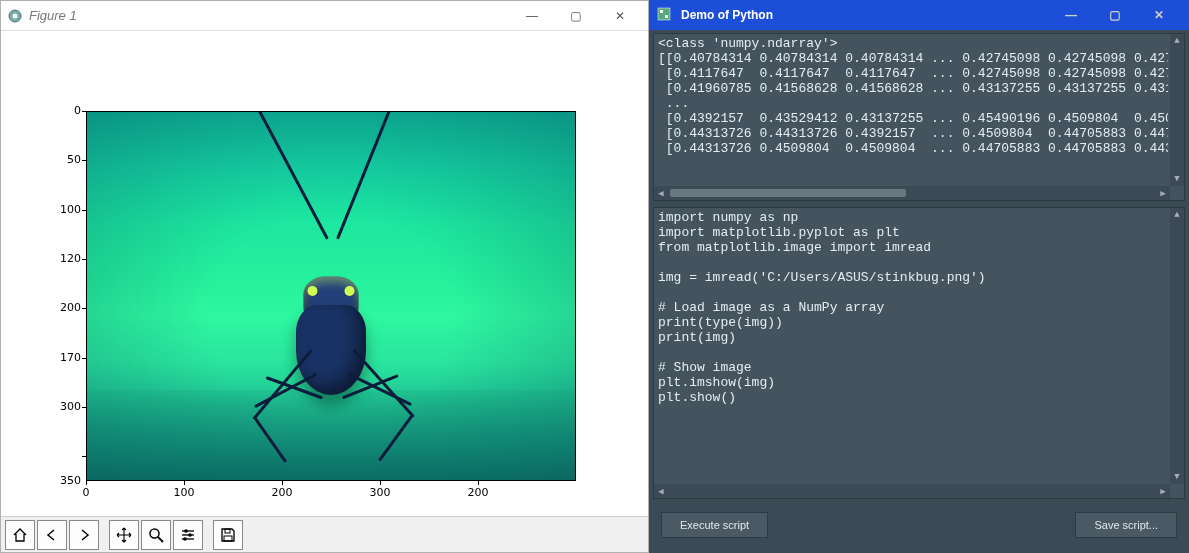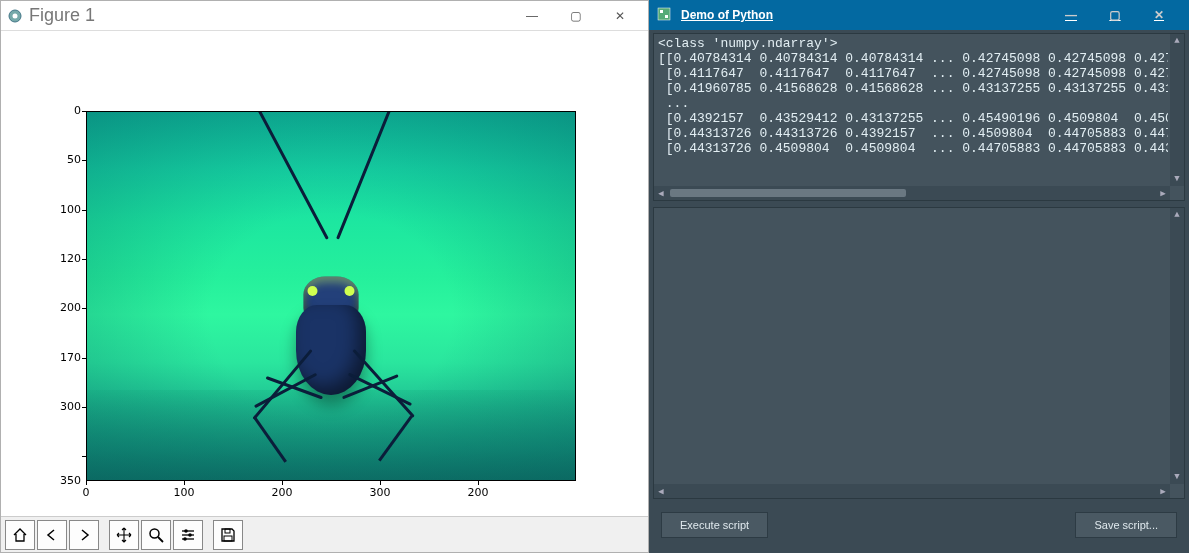--- a/index.html
+++ b/index.html
@@ -26,21 +26,21 @@
     background: #fff;
     display: flex;
     align-items: center;
     padding: 0 6px;
     border-bottom: 1px solid #ddd;
   }
   .fig-icon {
     width: 16px; height: 16px; margin-right: 6px;
     display: flex; align-items: center; justify-content: center;
   }
-  .fig-title { flex: 1; color: #777; font-size: 18px; }
+  .fig-title { flex: 1; color: #777; font-size: 13px; font-style: italic; }
   .win-btns { display: flex; gap: 0; }
   .win-btn { width: 44px; height: 28px; display:flex; align-items:center; justify-content:center; color:#555; cursor:pointer;}
 
   .figure-canvas {
     flex: 1;
     background: #fff;
     position: relative;
   }
   .plot-area {
     position: absolute;
@@ -131,29 +131,28 @@
     height: 553px;
     background: #3b4a54;
     display:flex;
     flex-direction:column;
     color:#d4e0e6;
     font-family: Consolas, "Courier New", monospace;
     font-size: 13px;
   }
   .ide-titlebar {
     height: 30px;
-    background: #0369a1;
+    background: #1d4ed8;
     display:flex;
     align-items:center;
     padding: 0 8px;
     color:#fff;
     font-family: "Segoe UI", sans-serif;
     font-weight: 600;
     font-size: 12px;
-    text-decoration: underline;
   }
   .ide-titlebar .title-icon { width:16px; height:16px; margin-right:8px; display:flex; }
   .ide-titlebar .spacer{flex:1;}
   .ide-winbtn { width:44px; height:28px; display:flex; align-items:center; justify-content:center; color:#ccc; cursor:pointer;}
 
   .output-pane, .code-pane {
     position: relative;
     background: #44535d;
     margin: 3px 4px;
     border: 1px solid #2b3941;
@@ -352,20 +351,33 @@
     </div>
     <div class="scroll-h">
       <span class="scroll-arrow">◀</span>
       <div class="scroll-thumb-h" style="width:46%; margin-left:4px;"></div>
       <span style="flex:1"></span>
       <span class="scroll-arrow">▶</span>
     </div>
   </div>
 
   <div class="code-pane">
+    <div class="pane-content">import numpy as np
+import matplotlib.pyplot as plt
+from matplotlib.image import imread
+
+img = imread('C:/Users/ASUS/stinkbug.png')
+
+# Load image as a NumPy array
+print(type(img))
+print(img)
+
+# Show image
+plt.imshow(img)
+plt.show()</div>
     <div class="scroll-v">
       <span class="scroll-arrow">▲</span>
       <span class="scroll-arrow">▼</span>
     </div>
     <div class="scroll-h">
       <span class="scroll-arrow">◀</span>
       <span style="flex:1"></span>
       <span class="scroll-arrow">▶</span>
     </div>
   </div>

